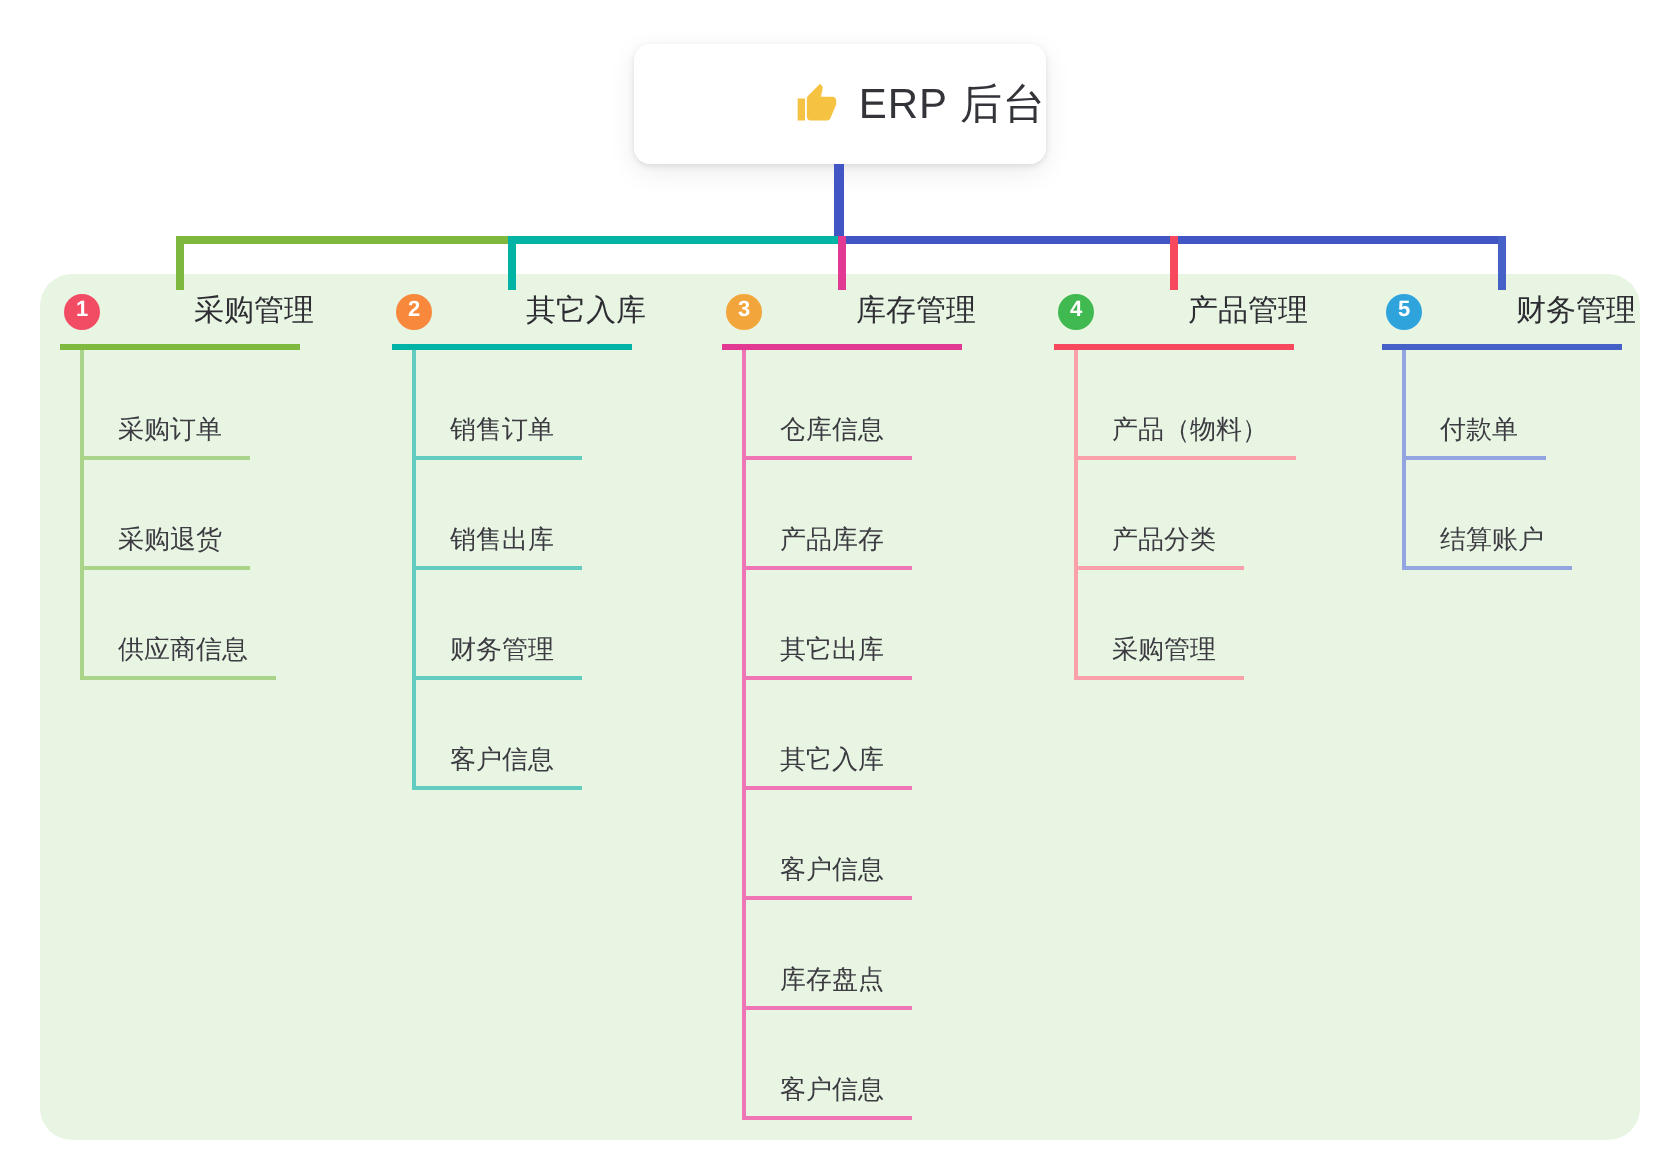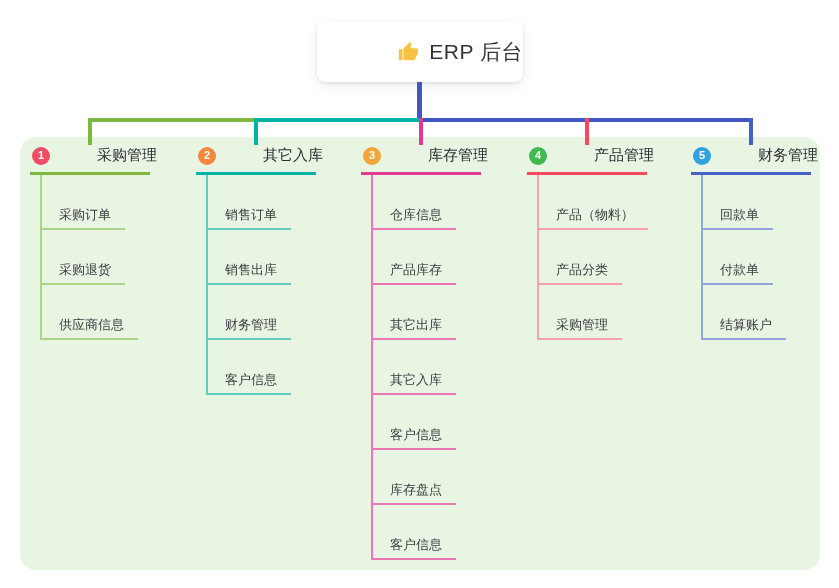--- a/index.html
+++ b/index.html
@@ -154,23 +154,20 @@
     </div>
         </div>
     </div>
       <div class="branch" style="left: 691px; --main: #4560C6; --light: #93A5E0;">
       <div class="branch-header">
         <span class="badge" style="background: rgb(47, 163, 220);">5</span>
         <span class="branch-label">财务管理</span>
       </div>
       <div class="children">
           <div class="child">
-      <span class="child-label">回款单</span>
-    </div>
-          <div class="child">
       <span class="child-label">付款单</span>
     </div>
           <div class="child">
       <span class="child-label">结算账户</span>
     </div>
         </div>
     </div>
     </div>
 
 </div>

